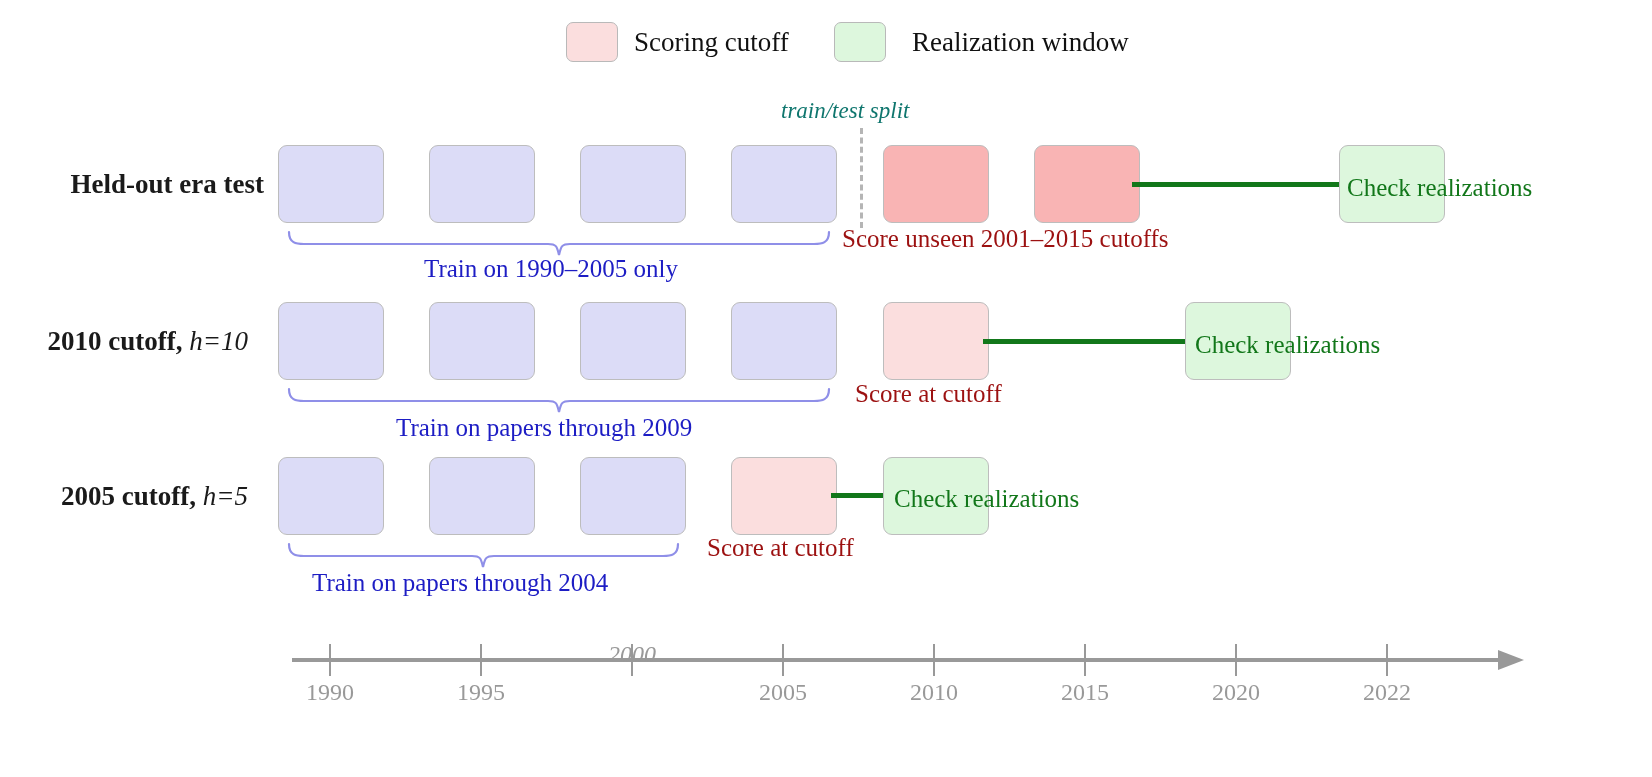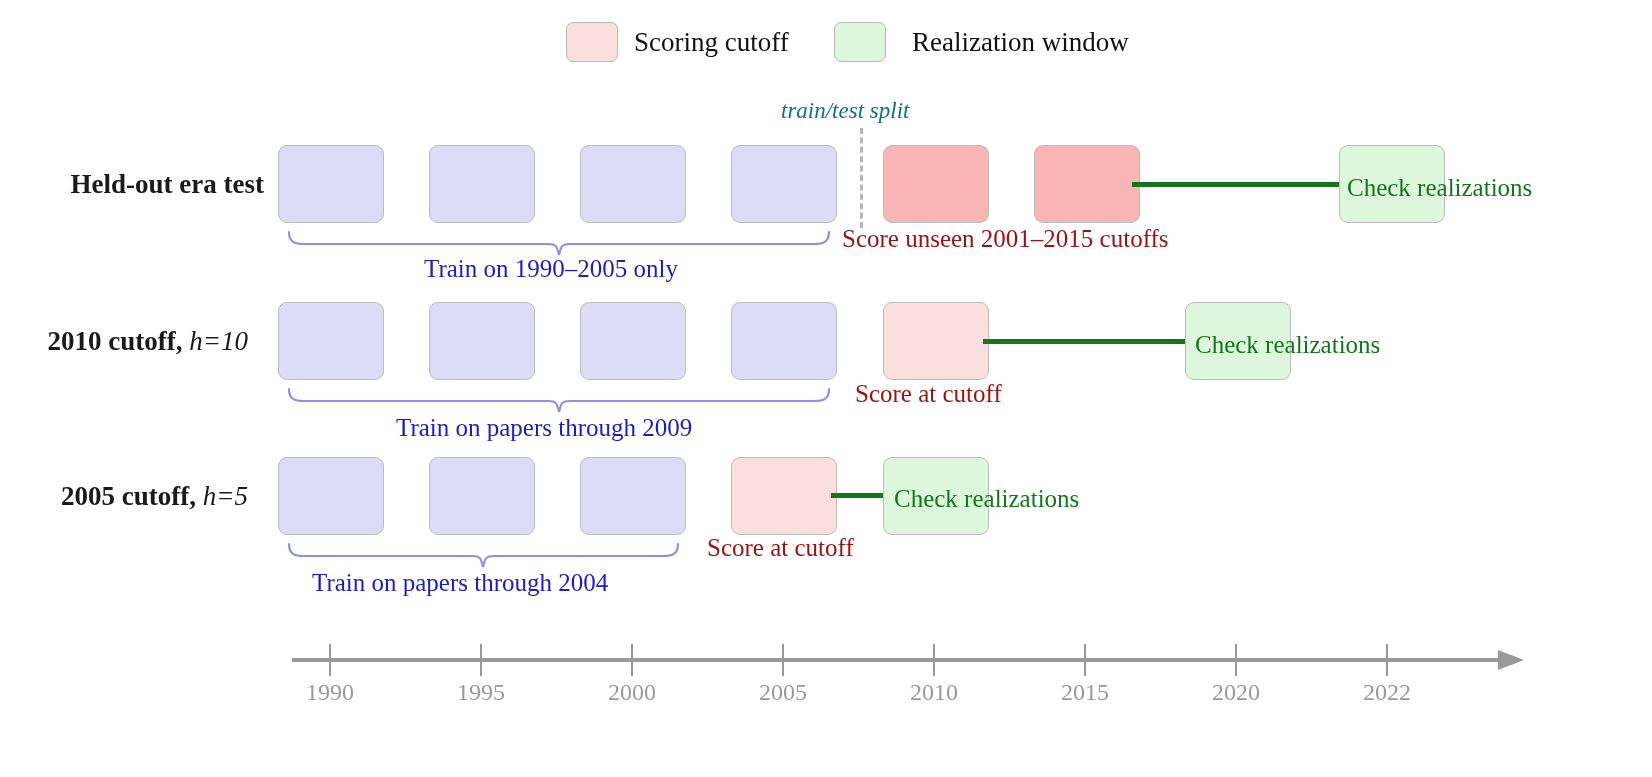--- a/index.html
+++ b/index.html
@@ -157,20 +157,20 @@
       <line x1="1107" y1="14" x2="1107" y2="46"></line>
     </g>
 
     <line x1="12" y1="30" x2="1218" y2="30" stroke="#999999" stroke-width="4"></line>
 
     <path d="M1218,20 L1244,30 L1218,40 Z" fill="#999999"></path>
   </svg>
 
   <div class="tick-label" style="left:330px;top:680px;">1990</div>
   <div class="tick-label" style="left:481px;top:680px;">1995</div>
-  <div class="tick-label" style="left:632px;top:680px;">2000</div>
+  <div class="tick-label" style="left:632px;top:642px;font-style:italic;">2000</div>
   <div class="tick-label" style="left:783px;top:680px;">2005</div>
   <div class="tick-label" style="left:934px;top:680px;">2010</div>
   <div class="tick-label" style="left:1085px;top:680px;">2015</div>
   <div class="tick-label" style="left:1236px;top:680px;">2020</div>
   <div class="tick-label" style="left:1387px;top:680px;">2022</div>
 
 </div>
 
 </body></html>

